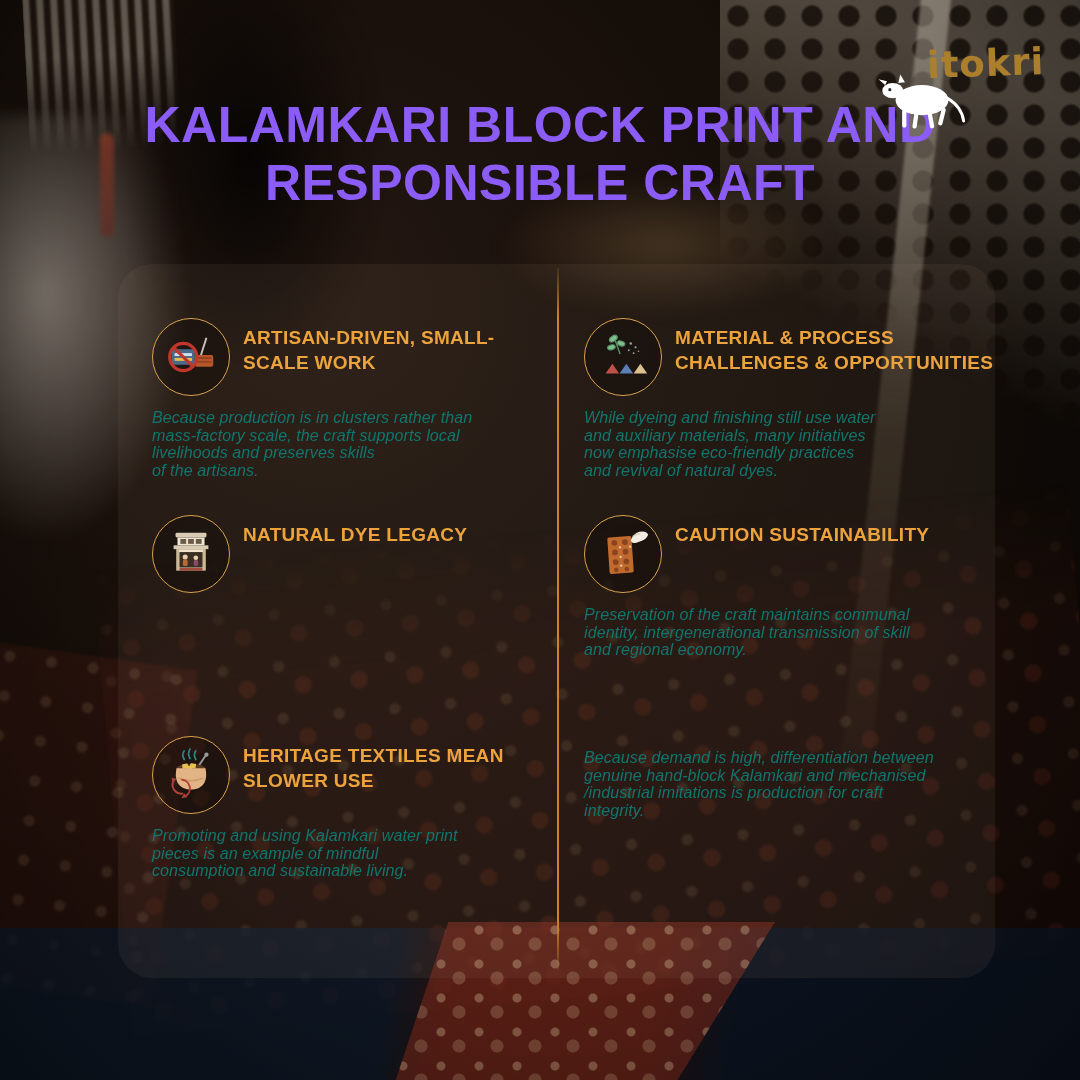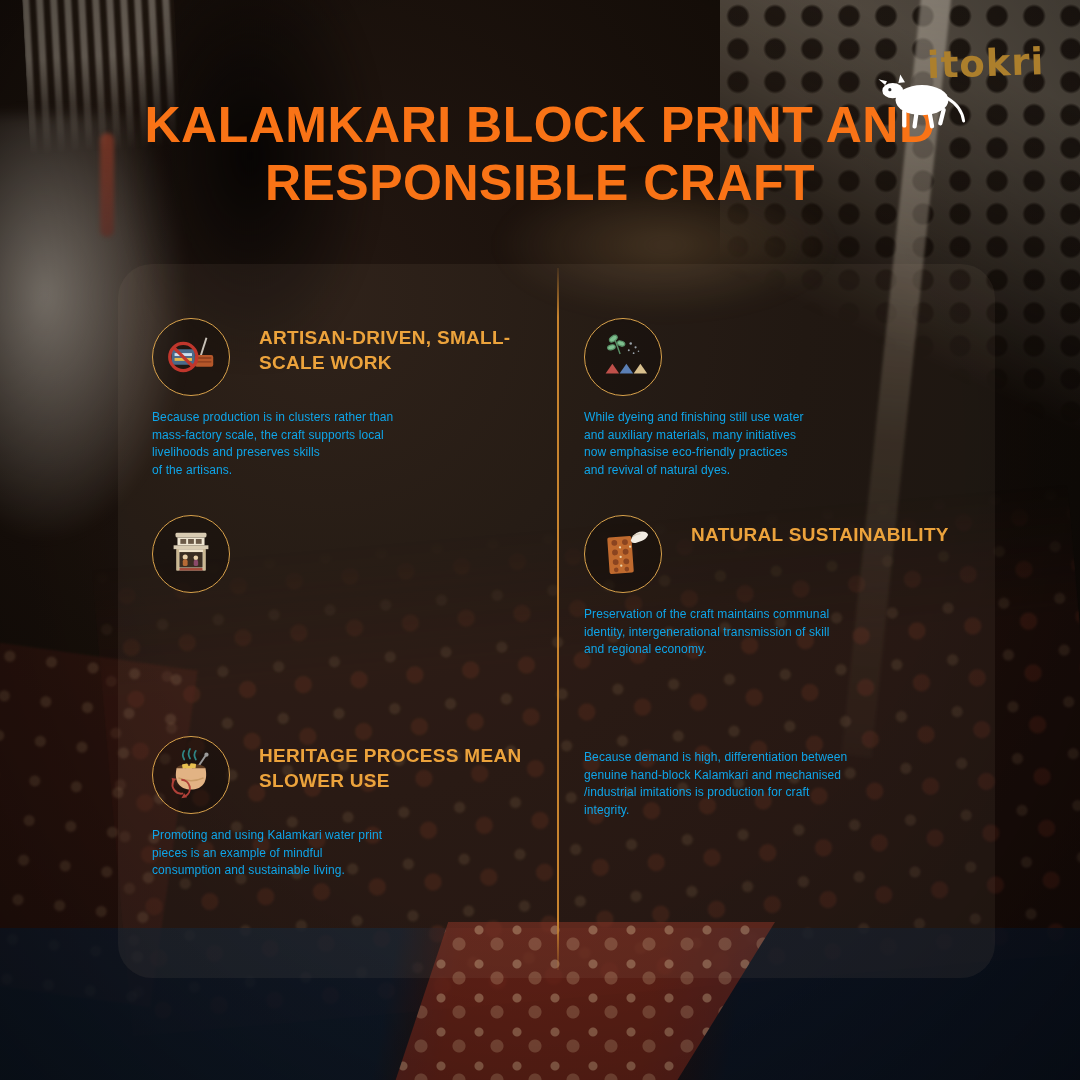--- a/index.html
+++ b/index.html
@@ -60,40 +60,40 @@
     background-size:38px 34px;filter:blur(0.5px);}
   .vignette{inset:0;background:radial-gradient(ellipse at 50% 42%, transparent 52%, rgba(0,0,0,0.38));}
   
   .logo{position:absolute;top:40px;right:34px;width:178px;height:118px;z-index:6;}
   .logo .cow{position:absolute;left:2px;top:22px;width:104px;height:80px;}
   .logo .brand{position:absolute;right:2px;top:2px;font-size:37px;font-weight:bold;
     color:#AC7F2C;letter-spacing:1px;transform:rotate(-2deg);font-family:"DejaVu Sans", sans-serif;}
   
   .title{position:absolute;top:96px;left:0;width:100%;z-index:5;text-align:center;
     font-size:50px;line-height:58px;font-weight:bold;letter-spacing:0.5px;
-    color:#f97316;white-space:pre;margin:0;}
+    color:#8b5cf6;white-space:pre;margin:0;}
   
   .panel{position:absolute;left:118px;top:264px;width:877px;height:714px;z-index:4;
     background:rgba(172,152,130,0.085);border-radius:34px;}
   .divider{position:absolute;left:439px;top:4px;width:2px;height:702px;
     background:linear-gradient(to bottom, rgba(201,132,47,0.12), #C8842F 7%, #C8842F 93%, rgba(201,132,47,0.12));}
   .col{position:absolute;top:0;height:100%;}
   .col-left{left:0;width:440px;padding:54px 14px 0 34px;}
   .col-right{left:442px;width:435px;padding:54px 0 0 24px;}
   .sec{position:relative;}
   .r1{height:197px;} .r2{height:221px;}
-  .sec-head{display:flex;align-items:flex-start;gap:29px;height:78px;}
+  .sec-head{display:flex;align-items:flex-start;gap:13px;height:78px;}
   .icon-circle{width:78px;height:78px;flex:none;border-radius:50%;
     border:1.6px solid #D9A24B;background:rgba(12,8,6,0.38);
     display:flex;align-items:center;justify-content:center;}
   .icon-circle svg{width:58px;height:58px;display:block;}
   .sec h2{margin:0;padding-top:7px;font-size:19px;line-height:25px;letter-spacing:0.3px;
     color:#ECA33C;font-weight:bold;white-space:pre;}
-  .sec p{margin:13px 0 0 0;font-size:12px;line-height:17.5px;letter-spacing:0.1px;
-    color:#0ea5e9;white-space:pre;}
+  .sec p{margin:13px 0 0 0;font-size:16px;line-height:17.5px;letter-spacing:0.1px;
+    color:#0f766e;white-space:pre;font-style:italic;}
 </style>
 </head>
 <body>
 
 <div class="canvas">
 
   <div class="bg">
     <div class="bg-base"></div>
     <div class="bg-shelf"></div>
     <div class="bg-macrame"></div>
@@ -172,20 +172,21 @@
               <rect x="18" y="28" width="24" height="16" fill="#3a2d22"></rect>
               <circle cx="24" cy="33" r="2.6" fill="#e8cfa8"></circle>
               <rect x="21.5" y="35.5" width="5" height="7" rx="2" fill="#b66a35"></rect>
               <circle cx="35" cy="34" r="2.4" fill="#e8cfa8"></circle>
               <rect x="32.8" y="36" width="4.6" height="6.5" rx="2" fill="#8a4a6a"></rect>
               <rect x="18" y="44.5" width="24" height="2.5" fill="#a34a3a"></rect>
               <rect x="15" y="25" width="2.5" height="22" fill="#cbb891"></rect>
               <rect x="42.5" y="25" width="2.5" height="22" fill="#cbb891"></rect>
             </svg>
           </div>
+          <h2>NATURAL DYE LEGACY</h2>
         </div>
       </section>
 
       <section class="sec">
         <div class="sec-head">
           <div class="icon-circle">
             <svg viewBox="0 0 60 60">
               <g stroke="#2e8585" stroke-width="1.8" fill="none" stroke-linecap="round">
                 <path d="M23 5 q-3 4 0 9"></path>
                   <path d="M29 3 q-3 5 0 10"></path>
@@ -202,21 +203,21 @@
               <path d="M15 23 C12 38 19 45 30 45 C41 45 48 38 45 23 Z" fill="#e2b384"></path>
               <path d="M17 33 q13 6 26 0" stroke="#c99b66" stroke-width="1.6" fill="none"></path>
               <g stroke="#b04038" stroke-width="2" fill="none">
                 <path d="M12 36 a9 9 0 0 0 10 13"></path>
                 <path d="M24 52 a9 9 0 0 0 -4 -17"></path>
               </g>
               <path d="M10 33 l5 1 l-4 4 z" fill="#b04038"></path>
               <path d="M26 53 l-6 1 l3 -5 z" fill="#b04038"></path>
             </svg>
           </div>
-          <h2>HERITAGE PROCESS MEAN
+          <h2>HERITAGE TEXTILES MEAN
 SLOWER USE</h2>
         </div>
         <p>Promoting and using Kalamkari water print
 pieces is an example of mindful
 consumption and sustainable living.</p>
       </section>
 
     </div>
 
     <div class="col col-right">
@@ -236,20 +237,22 @@
                   <circle cx="43" cy="20" r="1.1"></circle>
                 <circle cx="36" cy="23" r="1"></circle>
                   <circle cx="41" cy="26" r="0.9"></circle>
                   <circle cx="46" cy="24" r="0.8"></circle>
               </g>
               <path d="M12 47 L19 37 L26 47 Z" fill="#c0504a"></path>
               <path d="M26.5 47 L33.5 37 L40.5 47 Z" fill="#5b7fb5"></path>
               <path d="M41 47 L48 37 L55 47 Z" fill="#d9c08e"></path>
             </svg>
           </div>
+          <h2>MATERIAL &amp; PROCESS
+CHALLENGES &amp; OPPORTUNITIES</h2>
         </div>
         <p>While dyeing and finishing still use water
 and auxiliary materials, many initiatives
 now emphasise eco-friendly practices
 and revival of natural dyes.</p>
       </section>
 
       <section class="sec r2">
         <div class="sec-head">
           <div class="icon-circle">
@@ -270,21 +273,21 @@
                   <circle cx="27.5" cy="23" r="1.2"></circle>
                     <circle cx="27.5" cy="33" r="1.2"></circle>
                   <circle cx="27.5" cy="42" r="1.2"></circle>
                     <circle cx="38" cy="23" r="1.2"></circle>
                 </g>
               </g>
               <path d="M38 16 q2 -7 9 -9 q7 -1.5 9 3 q-2 5 -7 6.5 l-6 2 q-4 1 -5 -2.5 z" fill="#f2ece2"></path>
               <path d="M40 12 q4 -3 8 -3" stroke="#d8cdbb" stroke-width="1.3" fill="none"></path>
             </svg>
           </div>
-          <h2>NATURAL SUSTAINABILITY</h2>
+          <h2>CAUTION SUSTAINABILITY</h2>
         </div>
         <p>Preservation of the craft maintains communal
 identity, intergenerational transmission of skill
 and regional economy.</p>
       </section>
 
       <section class="sec">
         <p>Because demand is high, differentiation between
 genuine hand-block Kalamkari and mechanised
 /industrial imitations is production for craft

